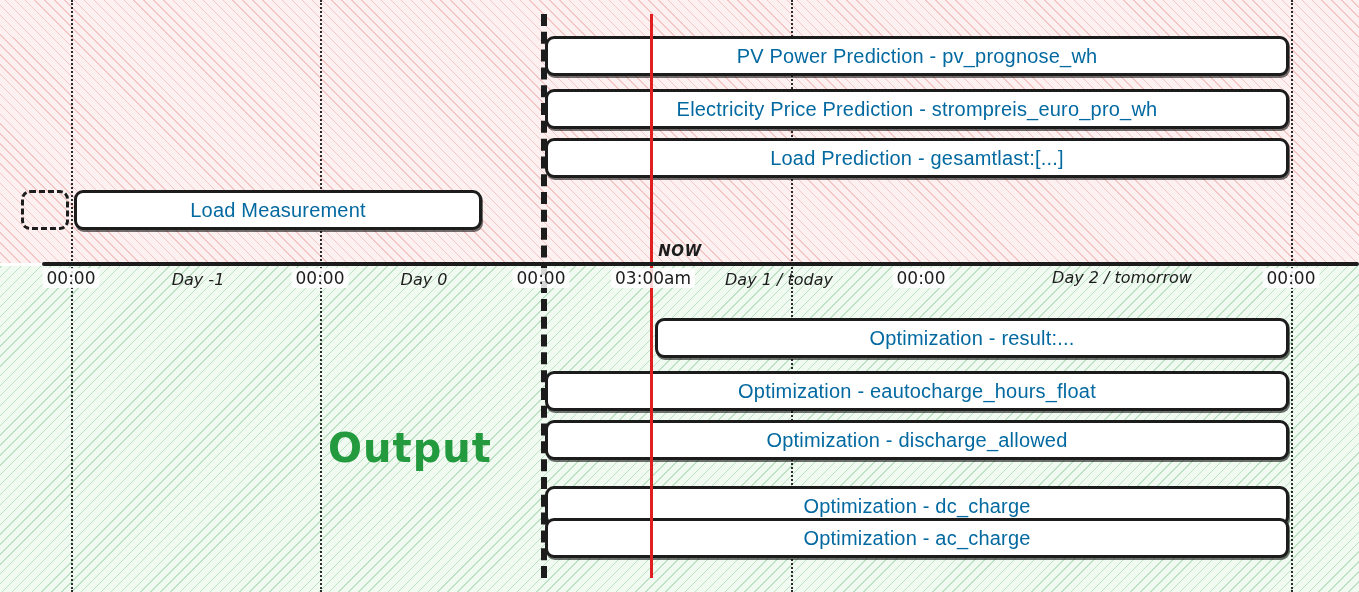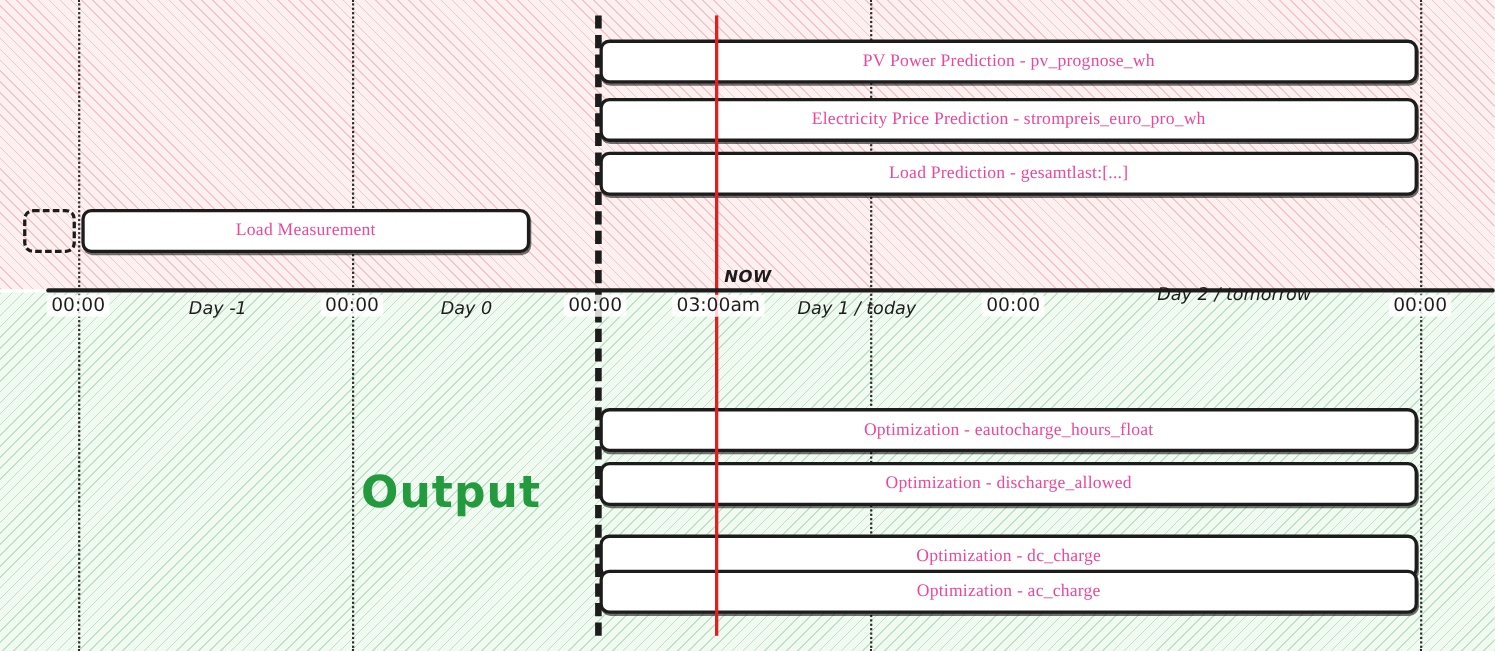--- a/index.html
+++ b/index.html
@@ -127,23 +127,23 @@
     background: #ffffff;
     border: 3px solid #1c1c1c;
     border-radius: 9px;
     display: flex;
     align-items: center;
     justify-content: center;
     z-index: 5;
     box-shadow: 1px 2px 0 rgba(0,0,0,0.55);
   }
   .bar-text {
-    font-family: Liberation Serif, serif;
-    font-size: 16px;
-    color: #ec4899;
+    font-family: Liberation Sans, sans-serif;
+    font-size: 20px;
+    color: #0369a1;
     white-space: nowrap;
     letter-spacing: 0.2px;
   }
   .bar.ghost {
     border-style: dashed;
     border-width: 3px;
     background: transparent;
     box-shadow: none;
     z-index: 4;
   }
@@ -204,25 +204,28 @@
   <div class="axis"></div>
 
   <div class="axis-label" style="left:71px;   top:268px;">00:00</div>
   <div class="axis-label dayname" style="left:198px; top:270px;">Day -1</div>
   <div class="axis-label" style="left:320px;  top:268px;">00:00</div>
   <div class="axis-label dayname" style="left:424px; top:270px;">Day 0</div>
   <div class="axis-label" style="left:541px;  top:268px;">00:00</div>
   <div class="axis-label" style="left:653px;  top:268px;">03:00am</div>
   <div class="axis-label dayname" style="left:779px; top:270px;">Day 1 / today</div>
   <div class="axis-label" style="left:921px;  top:268px;">00:00</div>
-  <div class="axis-label dayname" style="left:1122px; top:258px;">Day 2 / tomorrow</div>
+  <div class="axis-label dayname" style="left:1122px; top:268px;">Day 2 / tomorrow</div>
   <div class="axis-label" style="left:1291px; top:268px;">00:00</div>
 
   <div class="section-title output" style="left:410px; top:448px;">Output</div>
 
+  <div class="bar" style="left:655px; top:318px; width:634px;">
+    <span class="bar-text">Optimization - result:...</span>
+  </div>
 
   <div class="bar" style="left:545px; top:371px; width:744px;">
     <span class="bar-text">Optimization - eautocharge_hours_float</span>
   </div>
 
   <div class="bar" style="left:545px; top:420px; width:744px;">
     <span class="bar-text">Optimization - discharge_allowed</span>
   </div>
 
   <div class="bar" style="left:545px; top:486px; width:744px;">

